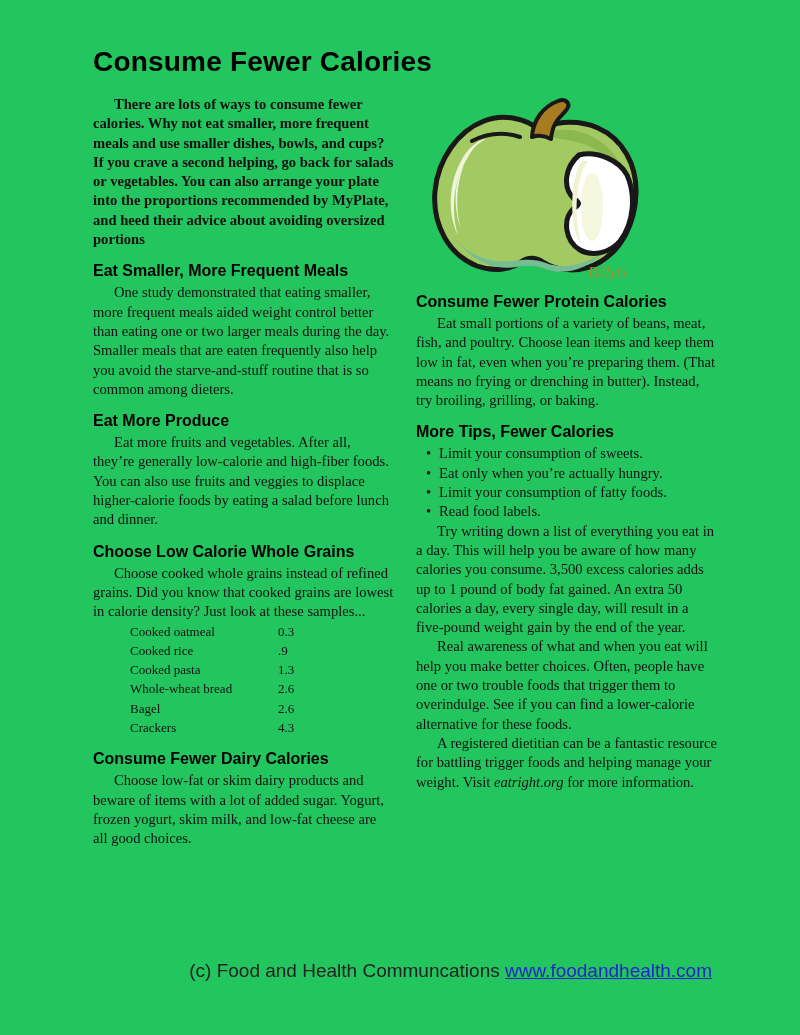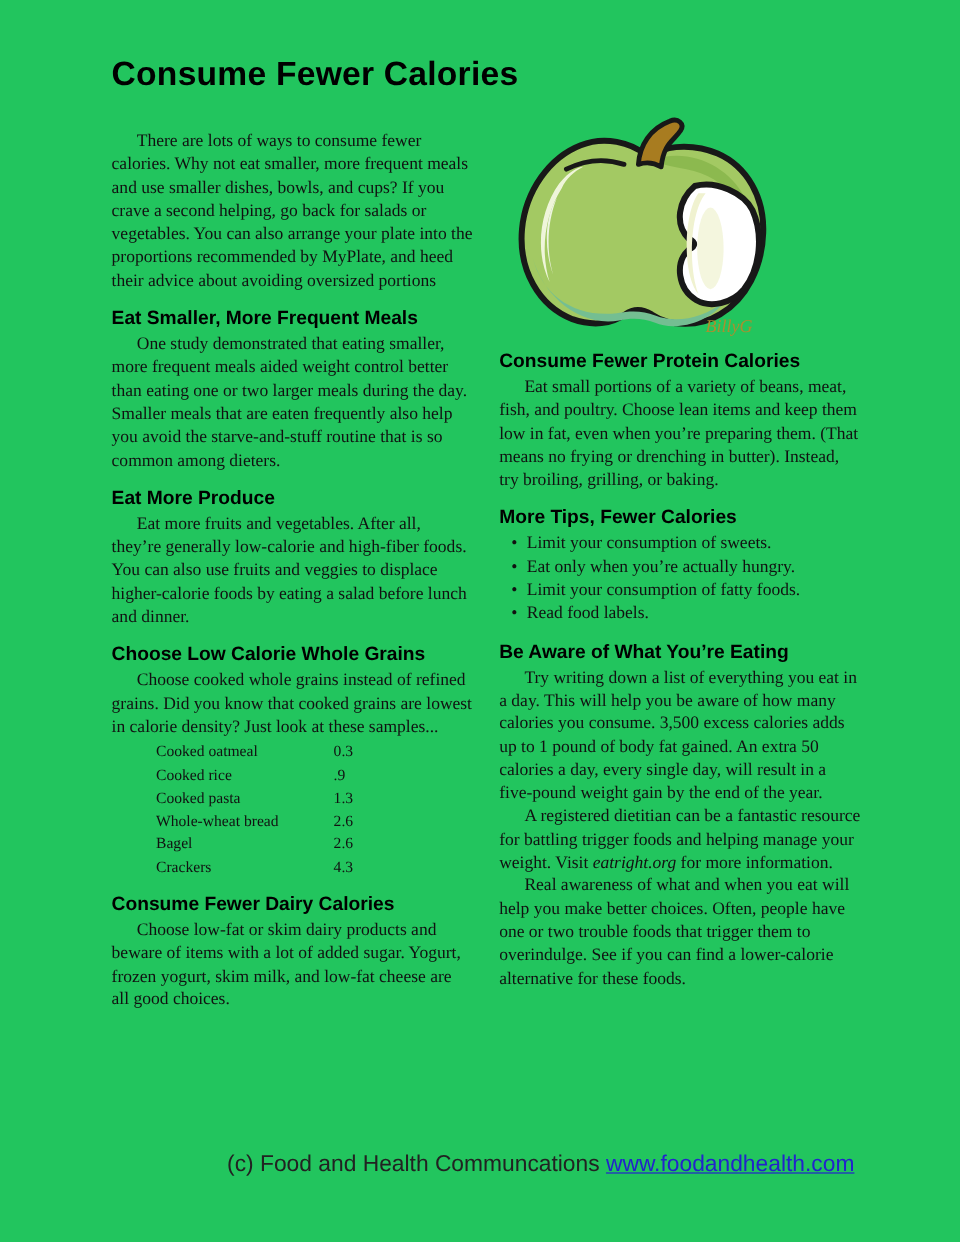--- a/index.html
+++ b/index.html
@@ -22,21 +22,21 @@
   .columns {
     position:absolute; left:93px; top:90px; width:624px;
     display:flex; gap:22px;
   }
   .col { width:301px; }
 
   .col p {
     font-size:14.6px; line-height:19.3px; text-indent:21px;
     color:#111;
   }
-  .intro { margin-top:19px; }
+  .intro { margin-top:5px;font-weight:bold; }
 
   h2 {
     font-family:"Liberation Sans", sans-serif;
     font-size:16px; font-weight:bold; color:#000;
     margin:13px 0 3px 0;
   }
   .first-heading { margin-top:8px; }
 
   .grain-table { margin:0 0 0 37px; }
   .grain-row { display:flex; font-size:13px; line-height:19.3px; }
@@ -153,23 +153,22 @@
       <p>Eat small portions of a variety of beans, meat, fish, and poultry. Choose lean items and keep them low in fat, even when you’re preparing them. (That means no frying or drenching in butter). Instead, try broiling, grilling, or baking.</p>
 
       <h2>More Tips, Fewer Calories</h2>
       <ul class="tips">
         <li>Limit your consumption of sweets.</li>
         <li>Eat only when you’re actually hungry.</li>
         <li>Limit your consumption of fatty foods.</li>
         <li>Read food labels.</li>
       </ul>
 
-      <h2>Be Aware of What You’re Eating</h2>
       <p>Try writing down a list of everything you eat in a day. This will help you be aware of how many calories you consume. 3,500 excess calories adds up to 1 pound of body fat gained. An extra 50 calories a day, every single day, will result in a five-pound weight gain by the end of the year.</p>
+      <p>Real awareness of what and when you eat will help you make better choices. Often, people have one or two trouble foods that trigger them to overindulge. See if you can find a lower-calorie alternative for these foods.</p>
       <p><span>A registered dietitian can be a fantastic resource for battling trigger foods and helping manage your weight. Visit </span><i>eatright.org</i><span> for more information.</span></p>
-      <p>Real awareness of what and when you eat will help you make better choices. Often, people have one or two trouble foods that trigger them to overindulge. See if you can find a lower-calorie alternative for these foods.</p>
     </div>
 
   </div>
 
   <div class="footer"><span>(c) Food and Health Communcations </span><a>www.foodandhealth.com</a></div>
 
 </div>
 
 </body></html>

